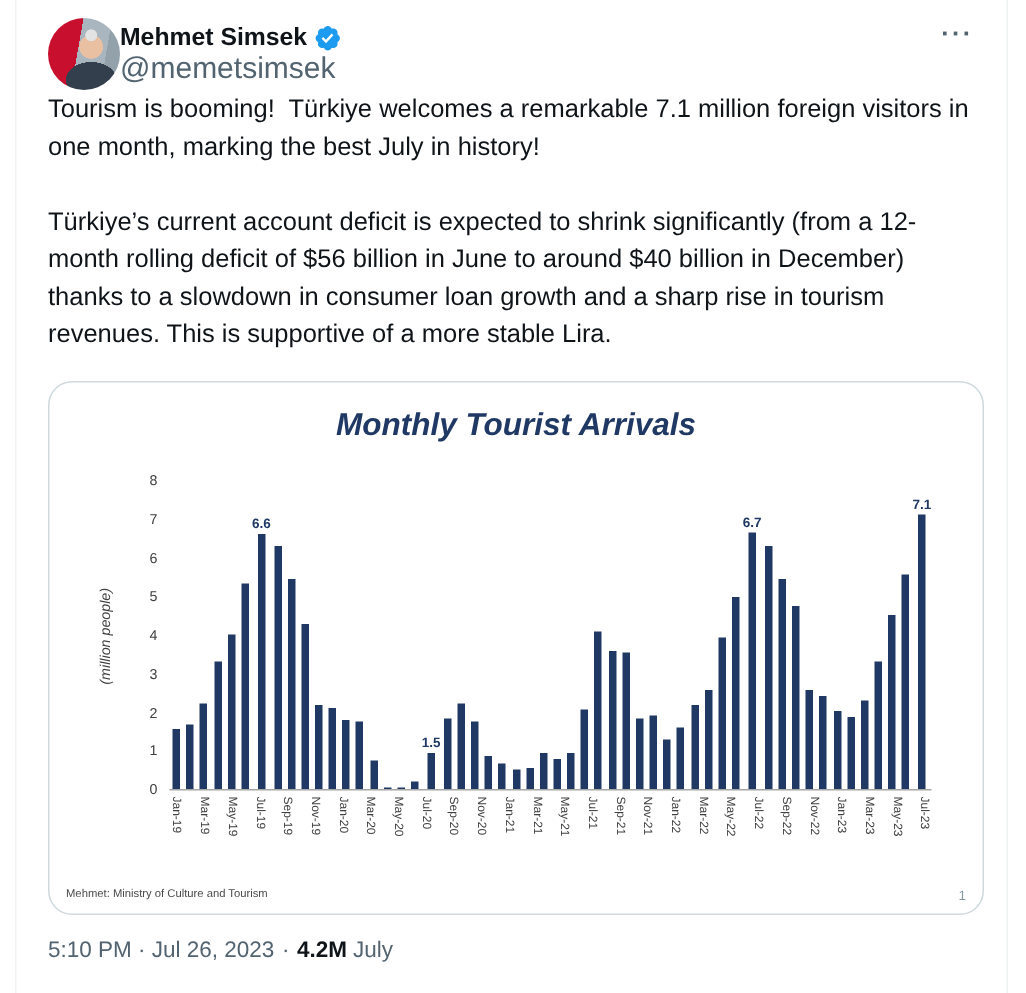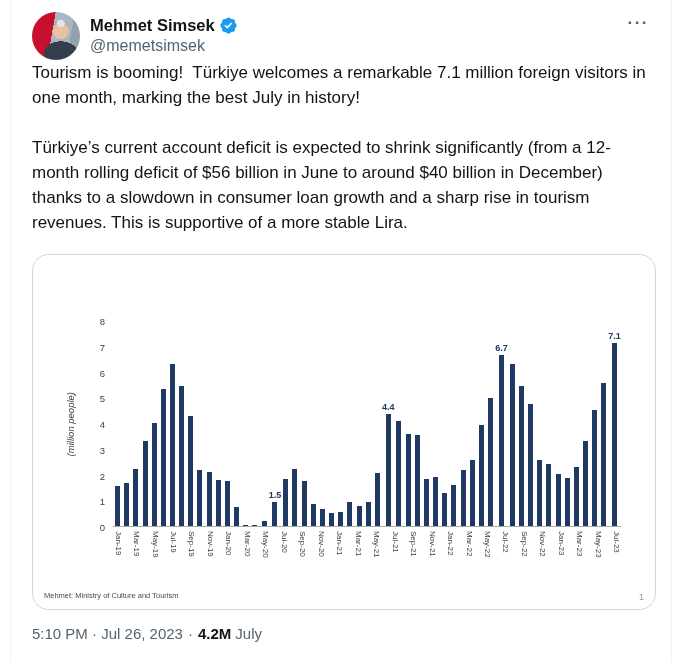--- a/index.html
+++ b/index.html
@@ -14,25 +14,25 @@
     border-left:1px solid var(--column-border);border-right:1px solid var(--column-border);
     padding:12px 20px 0 21px;}
   
   .header{display:flex;align-items:flex-start;}
   .avatar{width:48px;height:48px;border-radius:50%;flex:0 0 48px;overflow:hidden;
     background:
       radial-gradient(circle at 60% 24%, #e3e3e3 0 8%, rgba(0,0,0,0) 9%),
       radial-gradient(circle at 60% 40%, #e9c0a2 0 19%, rgba(0,0,0,0) 20%),
       radial-gradient(ellipse 17px 12px at 60% 86%, #333f4d 0 99%, rgba(0,0,0,0) 100%),
       linear-gradient(100deg, #c8102e 0 42%, #a9b6c0 42% 76%, #93a1ab 76%);}
-  .id-block{margin-left:10px;padding-top:3px;min-width:0;}
+  .id-block{margin-left:0;padding-top:3px;min-width:0;}
   .name-row{display:flex;align-items:center;gap:4px;}
   .display-name{font-size:16.5px;font-weight:700;color:var(--text-primary);line-height:20px;}
   .badge{width:19px;height:19px;display:inline-block;}
-  .handle{font-size:16px;color:var(--text-secondary);line-height:20px;margin-top:1px;}
+  .handle{font-size:20px;color:var(--text-secondary);line-height:20px;margin-top:1px;}
   .more-btn{margin-left:auto;color:var(--text-secondary);font-size:17px;letter-spacing:1.5px;
     line-height:14px;padding:4px 2px;cursor:pointer;border:none;background:none;font-weight:700;}
   
   .tweet-body{font-size:17px;line-height:25px;color:var(--text-primary);
     white-space:pre-wrap;width:622px;}
   
   .card{position:relative;margin-top:19px;width:624px;height:356px;background:#fff;
     border:1px solid var(--card-border);border-radius:16px;overflow:hidden;cursor:pointer;}
   .chart-title{position:absolute;top:17px;left:0;width:100%;text-align:center;
     font-size:21px;font-weight:700;font-style:italic;color:var(--chart-navy);}
@@ -76,20 +76,21 @@
         <div class="handle">@memetsimsek</div>
       </div>
       <button class="more-btn">···</button>
     </div>
 
     <div class="tweet-body">Tourism is booming!  Türkiye welcomes a remarkable 7.1 million foreign visitors in one month, marking the best July in history!
 
 Türkiye’s current account deficit is expected to shrink significantly (from a 12-month rolling deficit of $56 billion in June to around $40 billion in December) thanks to a slowdown in consumer loan growth and a sharp rise in tourism revenues. This is supportive of a more stable Lira.</div>
 
     <div class="card">
+      <div class="chart-title">Monthly Tourist Arrivals</div>
       <div class="y-label-wrap">
         <span class="y-label">(million people)</span>
       </div>
       <div class="y-axis">
           <span class="ytick" style="bottom: 0%;">0</span>
           <span class="ytick" style="bottom: 12.5%;">1</span>
           <span class="ytick" style="bottom: 25%;">2</span>
           <span class="ytick" style="bottom: 37.5%;">3</span>
           <span class="ytick" style="bottom: 50%;">4</span>
           <span class="ytick" style="bottom: 62.5%;">5</span>
@@ -110,20 +111,24 @@
           <div class="col">
             <div class="bar" title="Apr-19: 3.29" style="height: 84.7175px;"></div>
           </div>
           <div class="col">
             <div class="bar" title="May-19: 4.02" style="height: 103.515px;"></div>
           </div>
           <div class="col">
             <div class="bar" title="Jun-19: 5.32" style="height: 136.99px;"></div>
           </div>
           <div class="col">
+            <span class="blabel">6.6</span>
+            <div class="bar" title="Jul-19: 6.62" style="height: 170.465px;"></div>
+          </div>
+          <div class="col">
             <div class="bar" title="Aug-19: 6.31" style="height: 162.482px;"></div>
           </div>
           <div class="col">
             <div class="bar" title="Sep-19: 5.43" style="height: 139.822px;"></div>
           </div>
           <div class="col">
             <div class="bar" title="Oct-19: 4.29" style="height: 110.468px;"></div>
           </div>
           <div class="col">
             <div class="bar" title="Nov-19: 2.19" style="height: 56.3925px;"></div>
@@ -178,24 +183,20 @@
             <div class="bar" title="Mar-21: 0.93" style="height: 23.9475px;"></div>
           </div>
           <div class="col">
             <div class="bar" title="Apr-21: 0.79" style="height: 20.3425px;"></div>
           </div>
           <div class="col">
             <div class="bar" title="May-21: 0.94" style="height: 24.205px;"></div>
           </div>
           <div class="col">
             <div class="bar" title="Jun-21: 2.05" style="height: 52.7875px;"></div>
-          </div>
-          <div class="col">
-            <span class="blabel">4.4</span>
-            <div class="bar" title="Jul-21: 4.36" style="height: 112.27px;"></div>
           </div>
           <div class="col">
             <div class="bar" title="Aug-21: 4.07" style="height: 104.802px;"></div>
           </div>
           <div class="col">
             <div class="bar" title="Sep-21: 3.57" style="height: 91.9275px;"></div>
           </div>
           <div class="col">
             <div class="bar" title="Oct-21: 3.52" style="height: 90.64px;"></div>
           </div>

